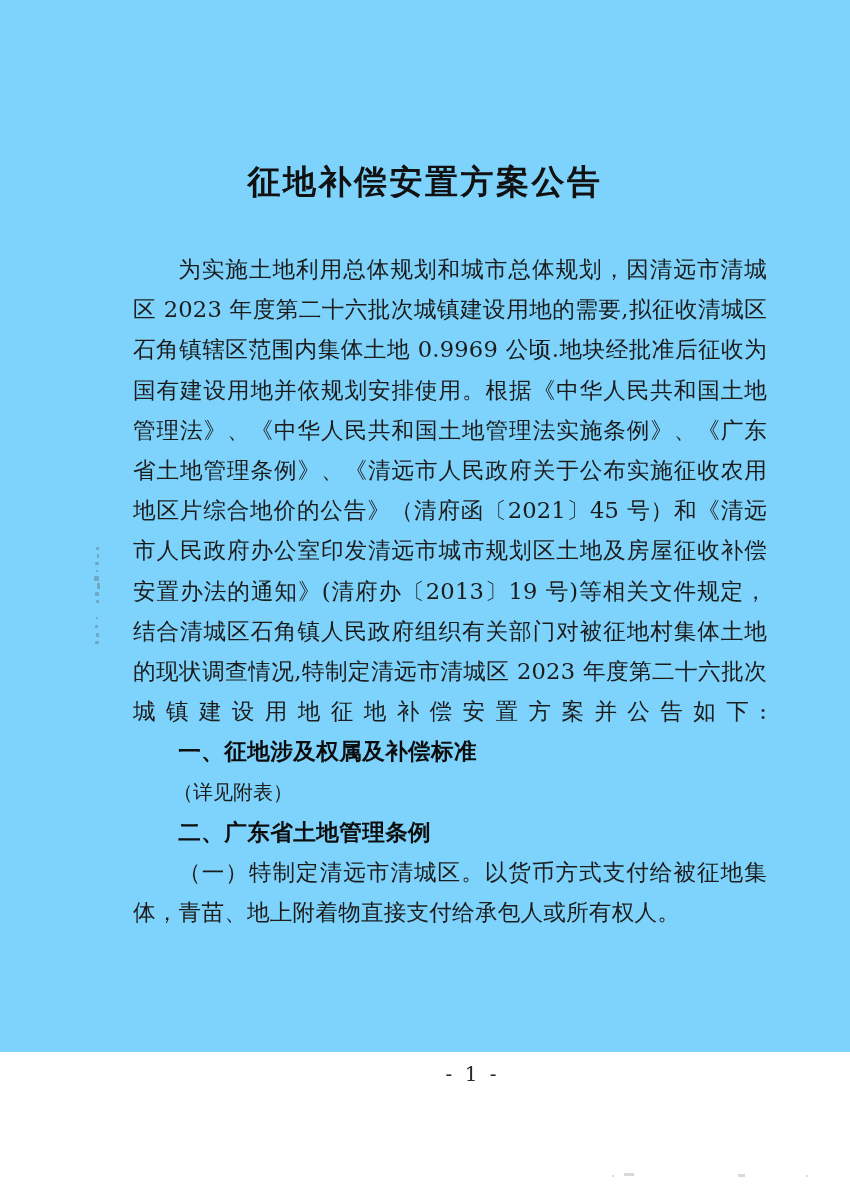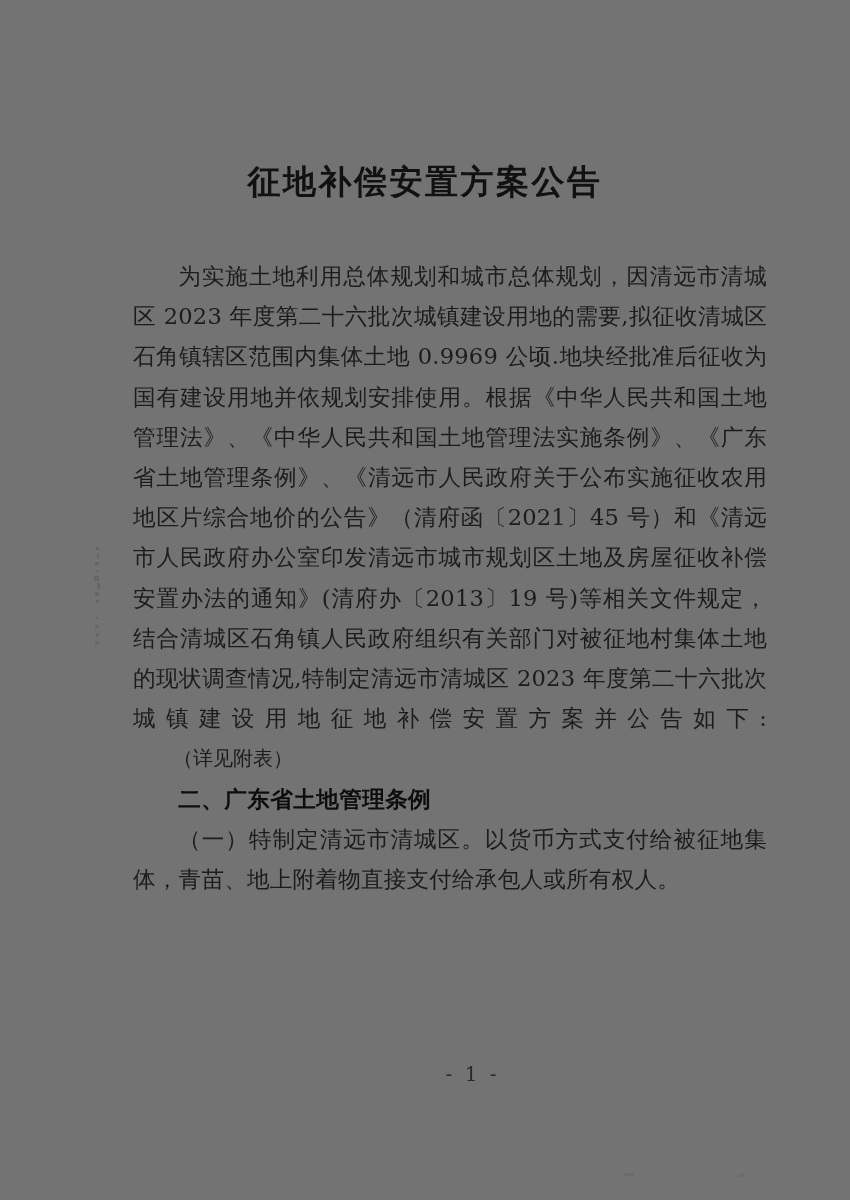--- a/index.html
+++ b/index.html
@@ -12,23 +12,23 @@
     background: #ffffff;
     font-family: "DejaVu Serif", "Liberation Serif", serif;
     color: #1a1a1a;
     overflow: hidden;
     position: relative;
   }
 
   .page {
     position: relative;
     width: 850px;
-    height: 1200px;
+    height: 1052px;
     box-sizing: border-box;
-    background: #737373;
+    background: #7dd3fc;
   }
 
   
   .margin-marks {
     position: absolute;
     left: 92px;
     top: 545px;
     width: 12px;
     height: 100px;
     opacity: 0.30;
@@ -60,21 +60,21 @@
     font-family: "DejaVu Serif", "Liberation Serif", serif;
     font-weight: bold;
     font-size: 33px;
     letter-spacing: 2.5px;
     color: #111111;
   }
 
   
   .body-block {
     position: absolute;
-    top: 256px;
+    top: 249px;
     left: 133px;
     width: 634px;
   }
 
   .para {
     font-size: 22.6px;
     line-height: 40.2px;
     text-align: justify;
     text-justify: inter-character;
     letter-spacing: 0.2px;
@@ -148,20 +148,21 @@
     <span style="left:128px;top:6px;  width:7px;  height:3px;"></span>
     <span style="left:196px;top:7px;  width:2px;  height:2px;"></span>
   </div>
 
   <div class="doc-title">征地补偿安置方案公告</div>
 
   <div class="body-block">
 
     <p class="para indent last-line-justify">为实施土地利用总体规划和城市总体规划，因清远市清城区 2023 年度第二十六批次城镇建设用地的需要,拟征收清城区石角镇辖区范围内集体土地 0.9969 公顷.地块经批准后征收为国有建设用地并依规划安排使用。根据《中华人民共和国土地管理法》、《中华人民共和国土地管理法实施条例》、《广东省土地管理条例》、《清远市人民政府关于公布实施征收农用地区片综合地价的公告》（清府函〔2021〕45 号）和《清远市人民政府办公室印发清远市城市规划区土地及房屋征收补偿安置办法的通知》(清府办〔2013〕19 号)等相关文件规定，结合清城区石角镇人民政府组织有关部门对被征地村集体土地的现状调查情况,特制定清远市清城区 2023 年度第二十六批次城镇建设用地征地补偿安置方案并公告如下:</p>
 
+    <p class="heading">一、征地涉及权属及补偿标准</p>
 
     <p class="subline">（详见附表）</p>
 
     <p class="heading">二、广东省土地管理条例</p>
 
     <p class="para indent">（一）特制定清远市清城区。以货币方式支付给被征地集体，青苗、地上附着物直接支付给承包人或所有权人。</p>
 
 
   </div>
 

